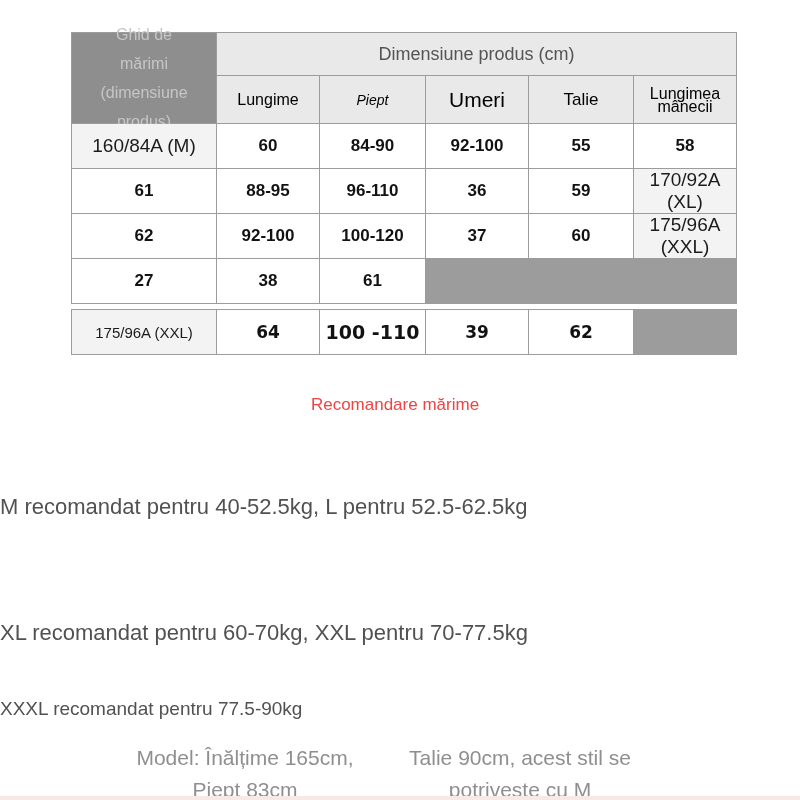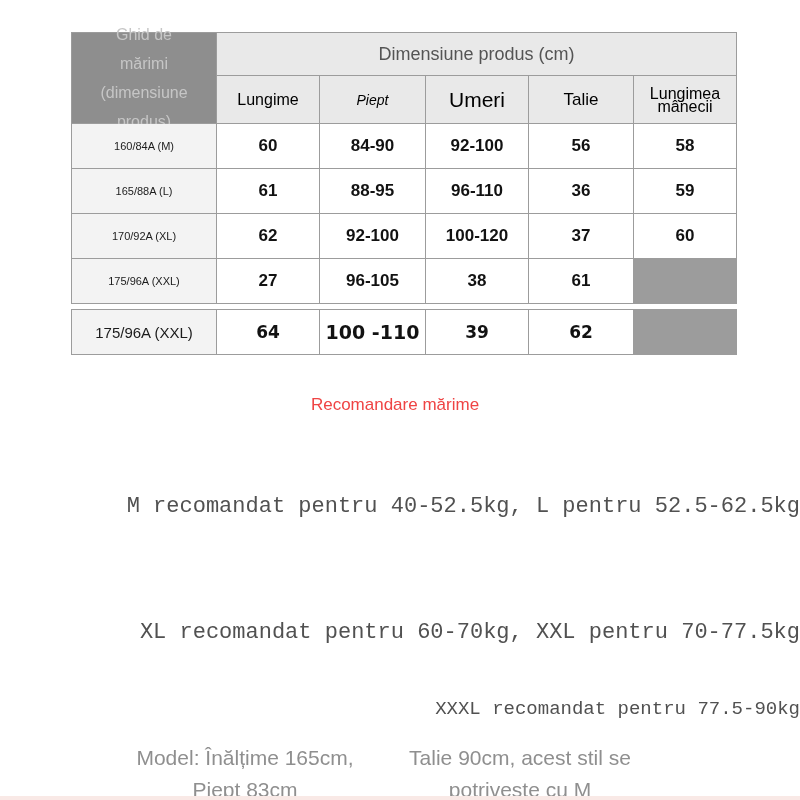--- a/index.html
+++ b/index.html
@@ -55,21 +55,21 @@
     color: #000000;
     font-size: 16px;
   }
   .col-hdr.c2 { font-size: 14px; font-style: italic; }
   .col-hdr.c3 { font-size: 17px; }
   .col-hdr.c4 { font-size: 21px; }
   .col-hdr.c5 { font-size: 16px; line-height: 13px; padding: 0 14px; }
   .row-label {
     background: #f3f3f3;
     color: #1b1b1b;
-    font-size: 11px;
+    font-size: 19px;
   }
   .val {
     color: #121212;
     font-size: 17px;
     font-weight: 600;
   }
   .tbl-grid.last .row-label { font-size: 15px; }
   .tbl-grid.last .val {
     font-family: "DejaVu Sans", sans-serif;
     font-weight: 700;
@@ -80,21 +80,21 @@
 
   
   .rec-title {
     position: absolute;
     left: 0; top: 395px;
     width: 790px;
     text-align: center;
     color: #ef4444;
     font-size: 17px;
   }
-  .rec-line { position: absolute; left: 0; width: 800px; text-align: right; color: #515151; font-family: Liberation Mono, monospace; }
+  .rec-line { position: absolute; left: 0; width: 800px; text-align: left; color: #515151; }
   .rec-line.l1 { top: 494px; font-size: 22px; }
   .rec-line.l2 { top: 620px; font-size: 22px; }
   .rec-line.l3 { top: 698px; font-size: 19px; }
 
   .model-block {
     position: absolute;
     top: 742px;
     text-align: center;
     color: #8f8f8f;
     font-size: 21px;
@@ -124,40 +124,38 @@
       <div class="cell col-hdr c1">Lungime</div>
       <div class="cell col-hdr c2">Piept</div>
       <div class="cell col-hdr c4">Umeri</div>
       <div class="cell col-hdr c3">Talie</div>
       <div class="cell col-hdr c5">Lungimea mânecii</div>
 
       <div class="cell row-label">160/84A (M)</div>
       <div class="cell val">60</div>
       <div class="cell val">84-90</div>
       <div class="cell val">92-100</div>
-      <div class="cell val">56</div>
+      <div class="cell val">55</div>
       <div class="cell val">58</div>
 
-      <div class="cell row-label">165/88A (L)</div>
       <div class="cell val">61</div>
       <div class="cell val">88-95</div>
       <div class="cell val">96-110</div>
       <div class="cell val">36</div>
       <div class="cell val">59</div>
 
       <div class="cell row-label">170/92A (XL)</div>
       <div class="cell val">62</div>
       <div class="cell val">92-100</div>
       <div class="cell val">100-120</div>
       <div class="cell val">37</div>
       <div class="cell val">60</div>
 
       <div class="cell row-label">175/96A (XXL)</div>
       <div class="cell val">27</div>
-      <div class="cell val">96-105</div>
       <div class="cell val">38</div>
       <div class="cell val">61</div>
     </div>
 
     <div class="tbl-grid last">
       <div class="cell row-label">175/96A (XXL)</div>
       <div class="cell val v1">64</div>
       <div class="cell val v2">100 -110</div>
       <div class="cell val v4">39</div>
       <div class="cell val v5">62</div>

